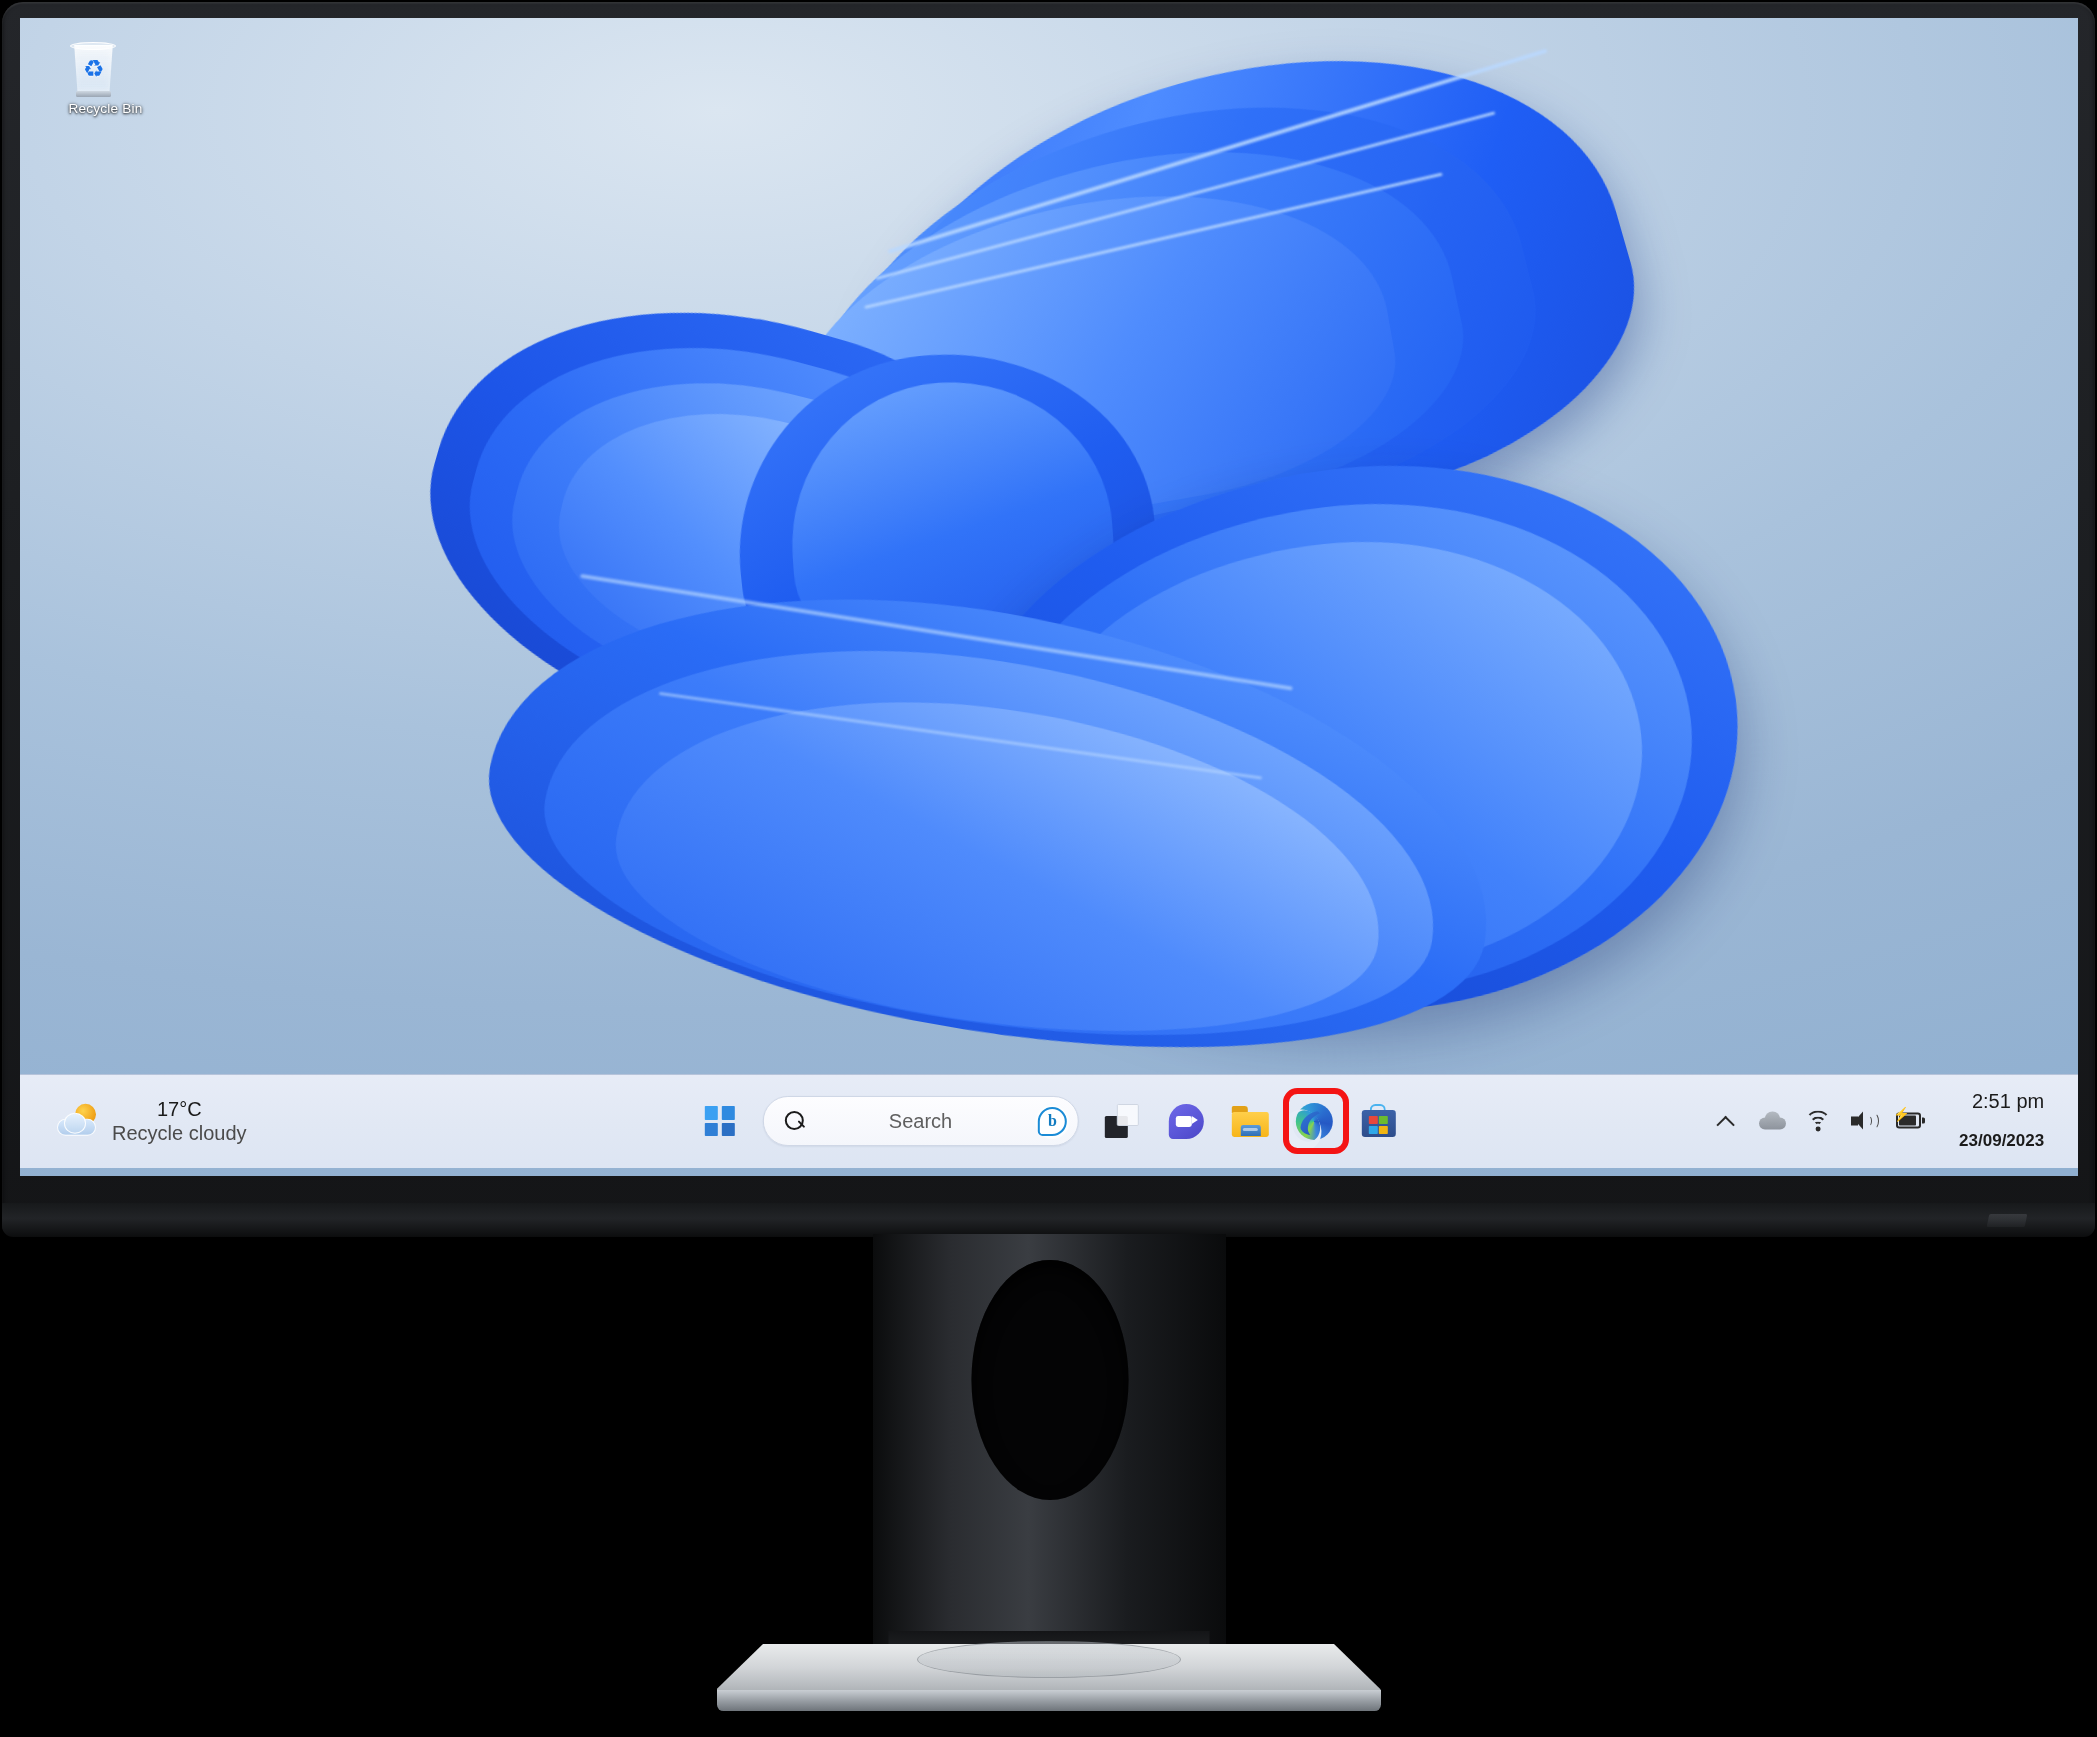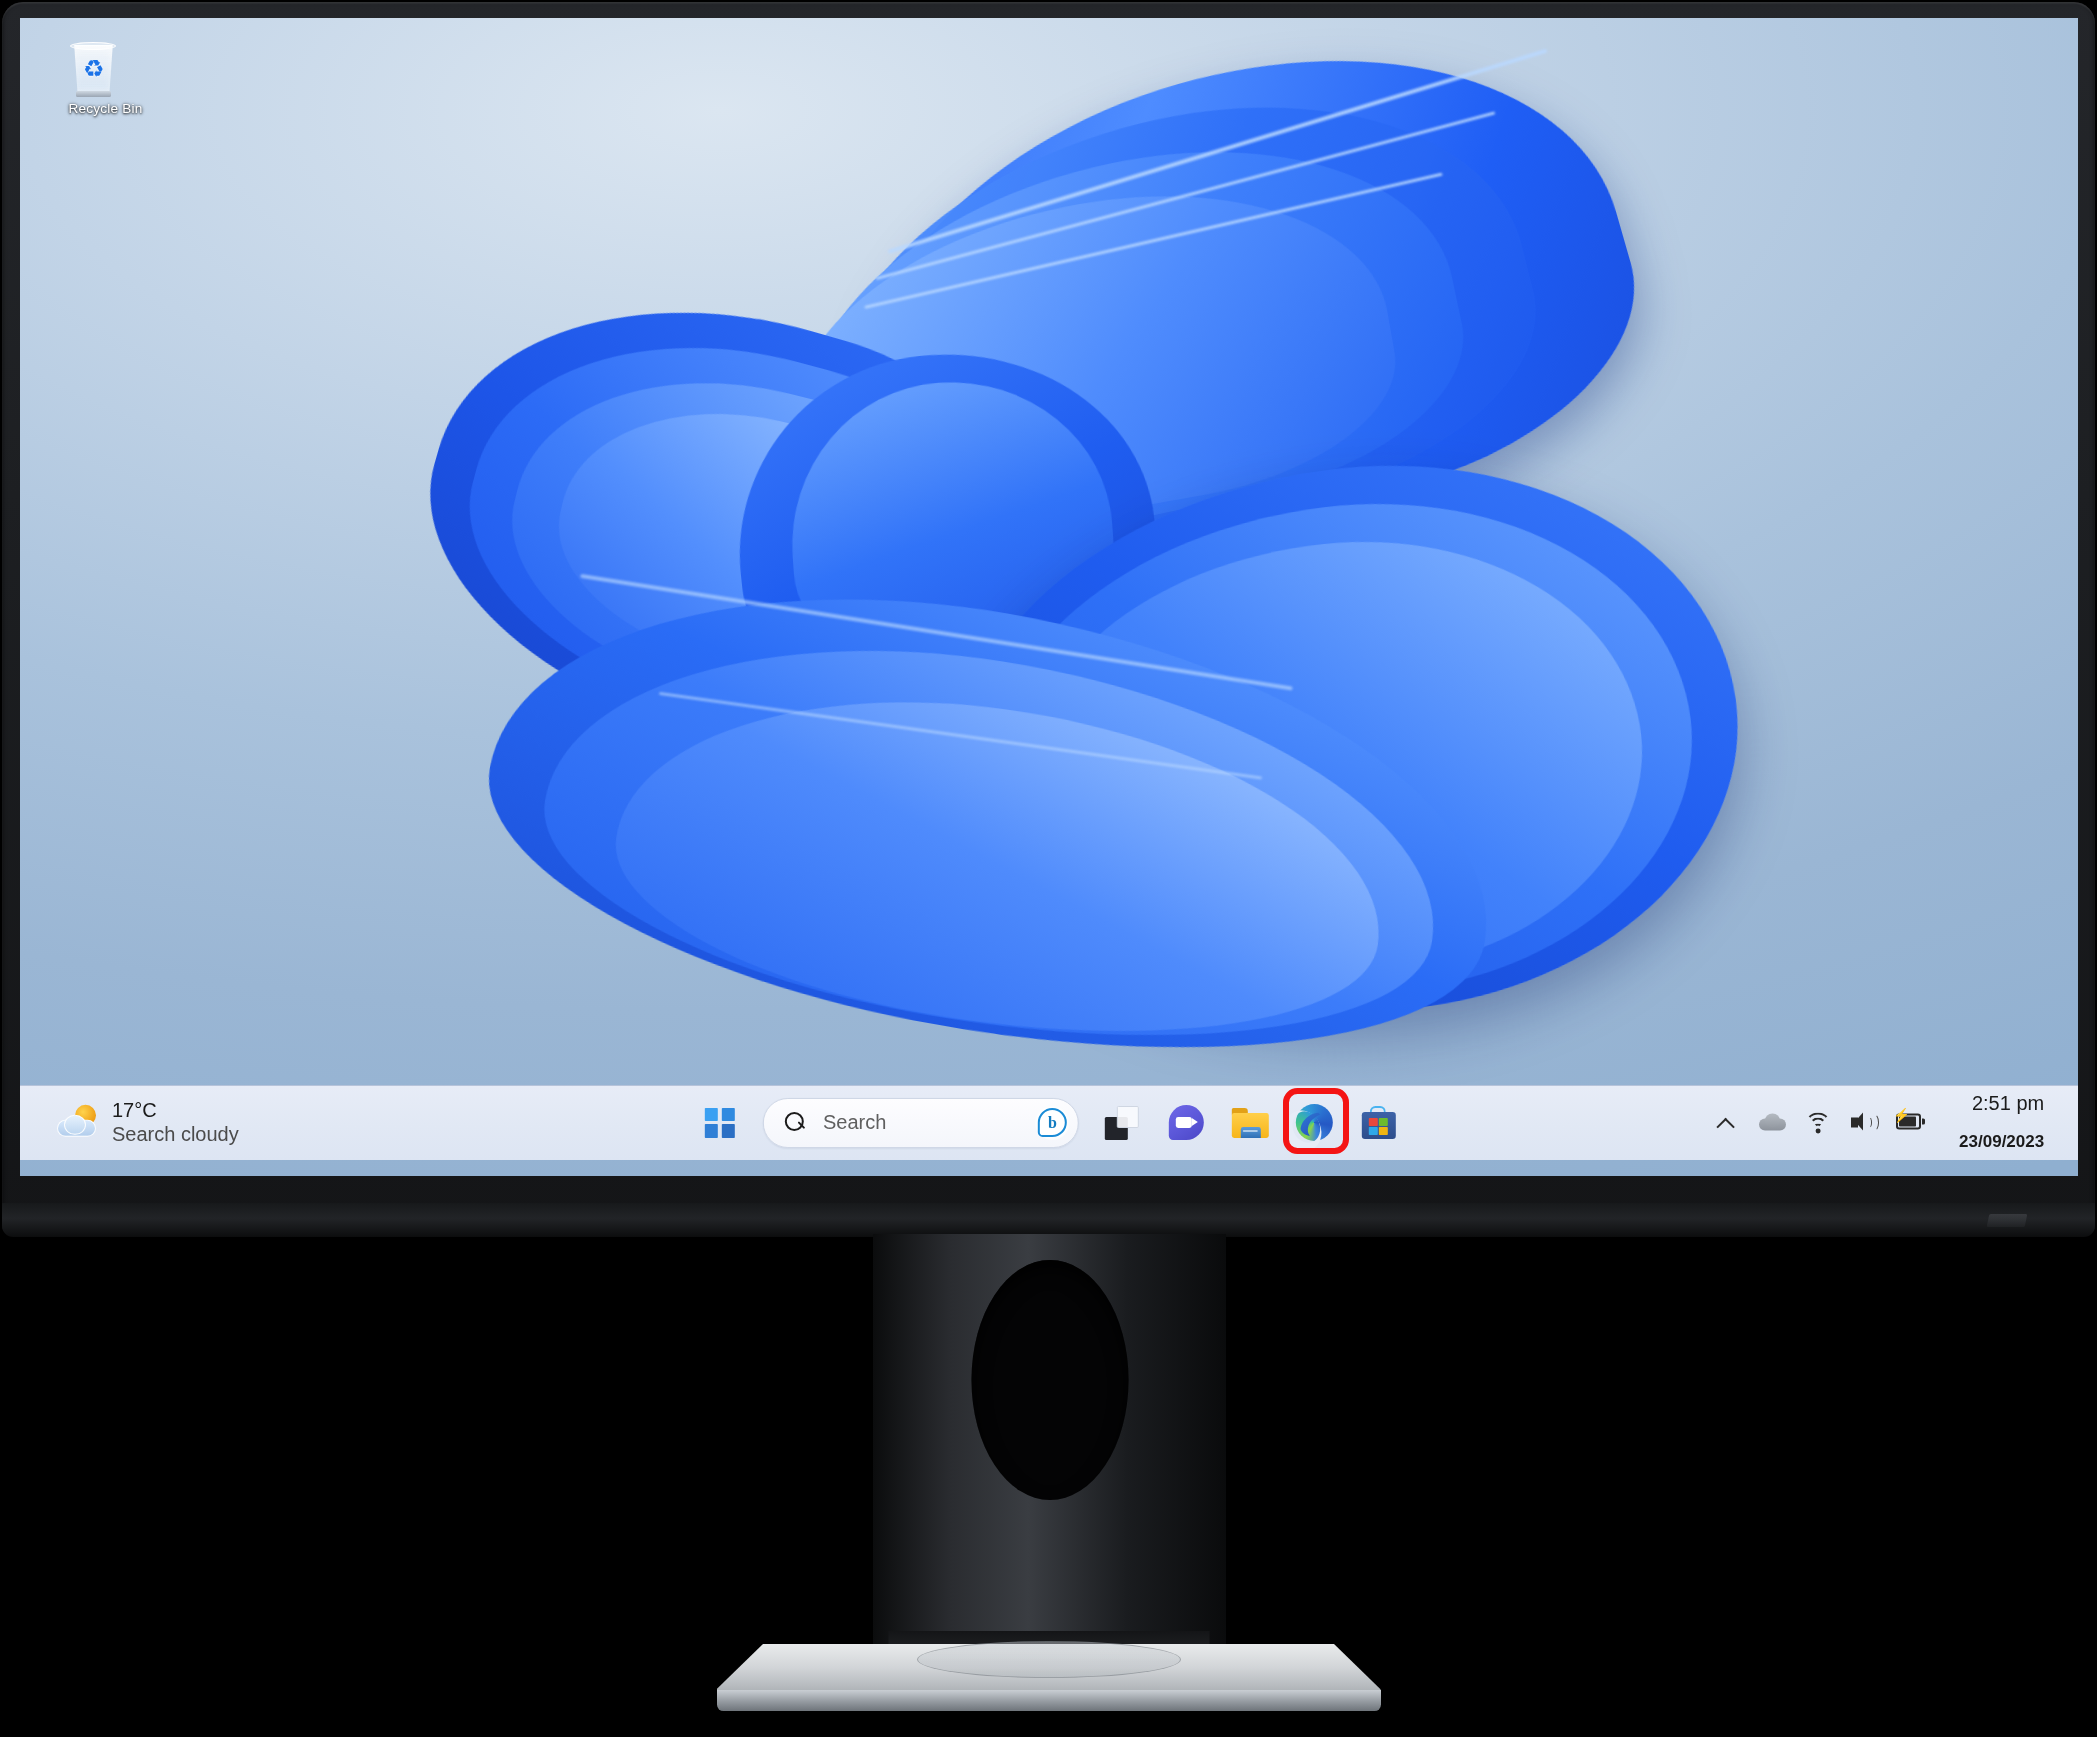--- a/index.html
+++ b/index.html
@@ -167,24 +167,24 @@
   }
   .desk-label{
     font-size:13.6px; color:#ffffff; letter-spacing:0.2px;
     text-shadow:0 0.8px 2.4px rgba(0,0,0,.85), 0 0 3.2px rgba(0,0,0,.6);
     white-space:nowrap;
     margin-left:24px;
   }
 
   
   .taskbar{
-    position:absolute; left:0; bottom:16px; width:2058px; height:75px;
+    position:absolute; left:0; bottom:8px; width:2058px; height:94px;
     background:linear-gradient(180deg,#e7ecf7 0%, #e1e8f4 55%, #dde5f3 100%);
     border-top:0.8px solid rgba(150,168,196,.55);
-    display:flex; align-items:center;
+    display:flex; align-items:center;text-align:center;
   }
   
   .weather{
     position:absolute; left:29px; top:50%; transform:translateY(-50%);
     display:flex; align-items:center; gap:13px; padding:4.8px 8px; border-radius:4.8px;
   }
   .wx-icon{ position:relative; width:42px; height:35px; }
   .wx-sun{
     position:absolute; right:3.2px; top:0px; width:21px; height:21px; border-radius:50%;
     background:radial-gradient(circle at 38% 34%, #ffd34d, #f0a41c 62%, #e08c0c 100%);
@@ -473,21 +473,21 @@
 
     <div class="taskbar">
 
       <div class="weather">
         <div class="wx-icon">
           <div class="wx-sun"></div>
           <div class="wx-cloud"></div>
         </div>
         <div class="wx-text">
           <div class="wx-temp">17°C</div>
-          <div class="wx-desc">Search cloudy</div>
+          <div class="wx-desc">Recycle cloudy</div>
         </div>
       </div>
 
       <div class="tb-center">
 
         <div class="tb-btn">
           <div class="start-logo">
             <i class="sq1"></i>
               <i class="sq2"></i>
               <i class="sq3"></i>

